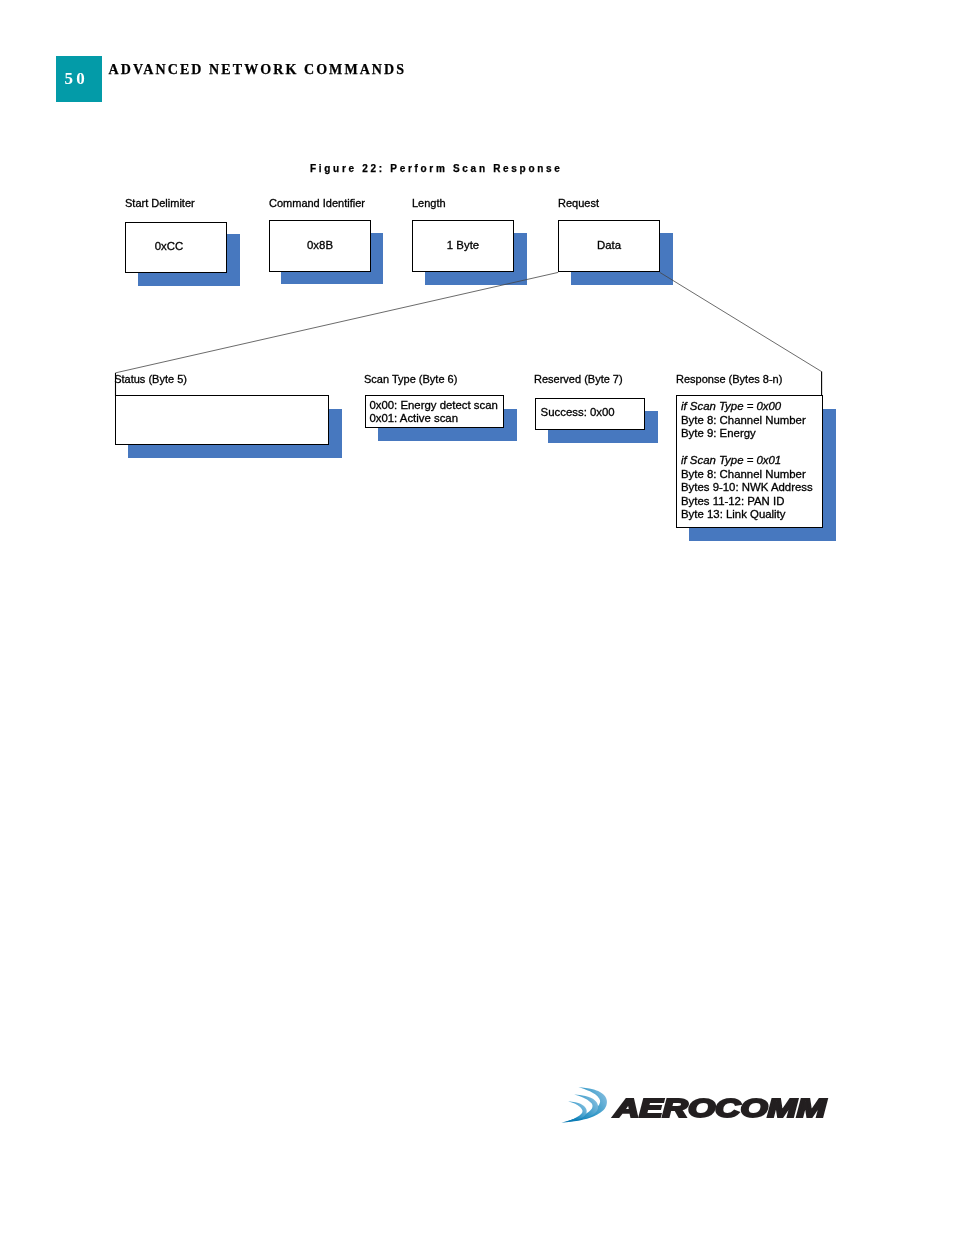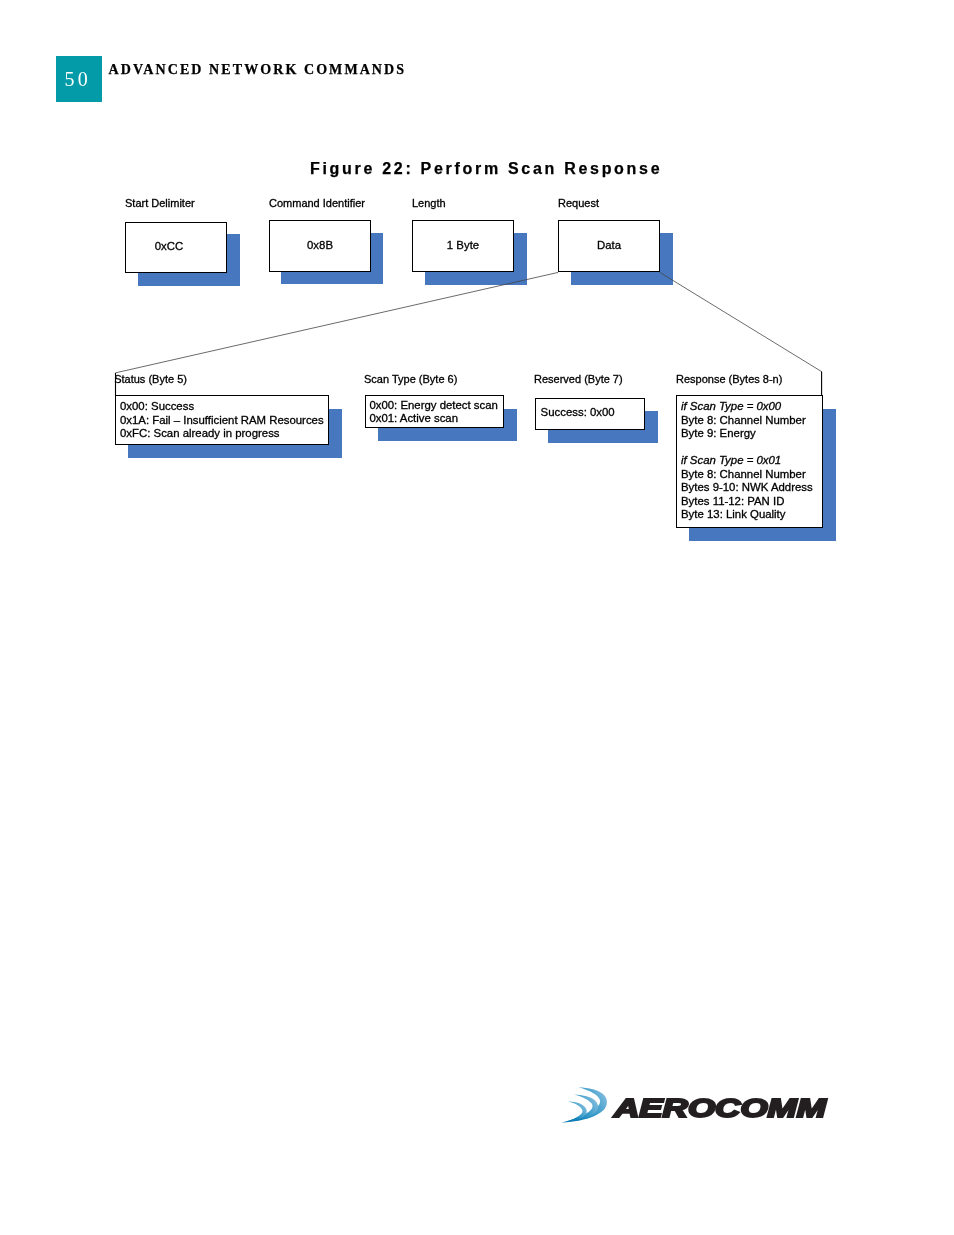--- a/index.html
+++ b/index.html
@@ -4,29 +4,29 @@
 <style>
   html,body{margin:0;padding:0;background:#ffffff;}
   body{width:954px;height:1235px;position:relative;overflow:hidden;
        font-family:"Liberation Sans",sans-serif;color:#000000;}
   .page{position:absolute;left:0;top:0;width:954px;height:1235px;}
 
   
   .pagenum{position:absolute;left:56px;top:56px;width:46px;height:46px;
            background:#039ba8;}
   .pagenum-text{position:absolute;left:64.6px;top:68.6px;color:#ffffff;
-           font-family:"Liberation Serif",serif;font-weight:normal;font-size:20px;
+           font-family:"Liberation Serif",serif;font-weight:bold;font-size:17px;
            letter-spacing:3.2px;line-height:20px;white-space:nowrap;}
   .hdr-title{position:absolute;left:108.6px;top:62px;font-family:"Liberation Serif",serif;
              font-weight:bold;font-size:14px;letter-spacing:2.08px;white-space:nowrap;
              -webkit-text-stroke:0.25px #000;
              line-height:16px;}
 
   
-  .fig-title{position:absolute;left:310px;top:160px;font-size:16px;font-weight:bold;
+  .fig-title{position:absolute;left:310px;top:160px;font-size:10px;font-weight:bold;
              letter-spacing:2.7px;white-space:nowrap;line-height:18px;
              -webkit-text-stroke:0.25px #000;}
 
   
   .diagram{position:absolute;left:0;top:0;width:954px;height:1235px;}
   .lbl{position:absolute;font-size:11px;line-height:14px;white-space:nowrap;
        text-align:left;color:#000;-webkit-text-stroke:0.3px #000;}
   .sh{position:absolute;background:#4778bf;z-index:1;}
   .bx{position:absolute;background:#ffffff;border:1.1px solid #000000;
       box-sizing:border-box;z-index:3;}
@@ -81,21 +81,20 @@
     <div class="bxc center" style="left:412px;top:238.5px;width:102px">1 Byte</div>
 
     <div class="lbl" style="left:558px;top:196px;width:102px">Request</div>
     <div class="sh" style="left:571px;top:233px;width:102px;height:52px"></div>
     <div class="bx" style="left:558px;top:220px;width:102px;height:52px"></div>
     <div class="bxc center" style="left:558px;top:238.5px;width:102px">Data</div>
 
     <div class="lbl" style="left:114.2px;top:372px;width:214px">Status (Byte 5)</div>
     <div class="sh" style="left:128px;top:408.5px;width:214px;height:49.5px"></div>
     <div class="bx" style="left:115px;top:395.4px;width:214px;height:49.5px"></div>
-    <div class="bxc" style="left:120px;top:400px"><div>0x00: Success</div><div>0x1A: Fail – Insufficient RAM Resources</div><div>0xFC: Scan already in progress</div></div>
 
     <div class="lbl" style="left:364px;top:372px;width:138px">Scan Type (Byte 6)</div>
     <div class="sh" style="left:377.5px;top:408.5px;width:139px;height:32.5px"></div>
     <div class="bx" style="left:364.5px;top:395.4px;width:139px;height:32.5px"></div>
     <div class="bxc" style="left:369.4px;top:398.6px"><div>0x00: Energy detect scan</div><div>0x01: Active scan</div></div>
 
     <div class="lbl" style="left:534px;top:372px;width:110px">Reserved (Byte 7)</div>
     <div class="sh" style="left:548.2px;top:411.2px;width:110px;height:32px"></div>
     <div class="bx" style="left:535.2px;top:398.1px;width:110px;height:32px"></div>
     <div class="bxc" style="left:540.6px;top:405.6px"><div>Success: 0x00</div></div>

